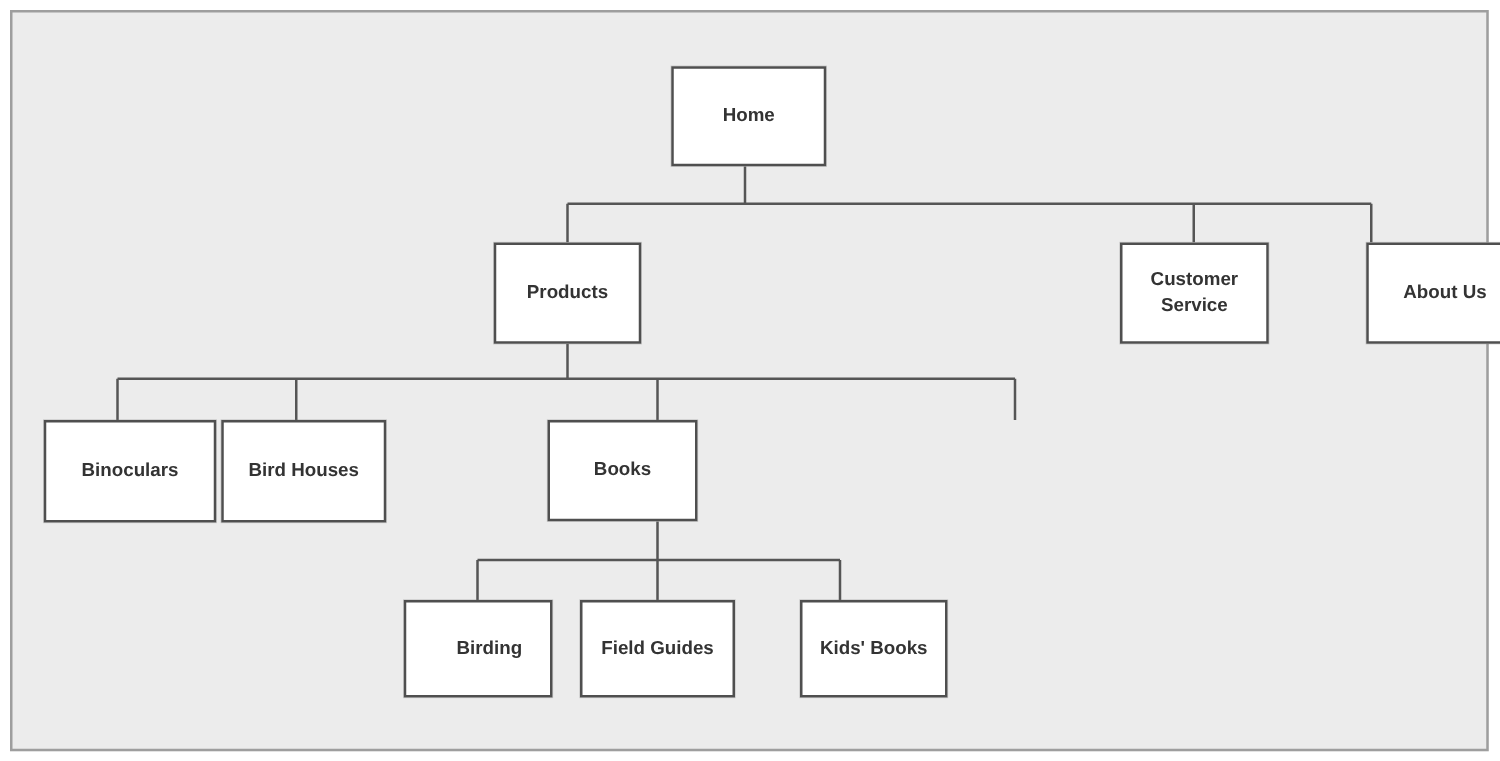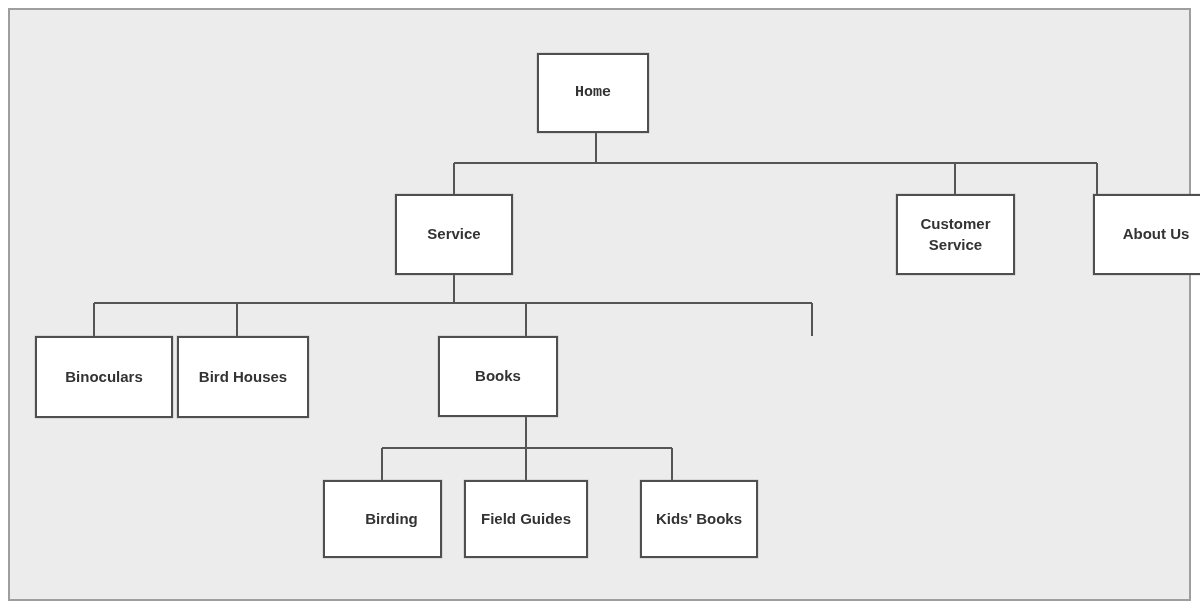--- a/index.html
+++ b/index.html
@@ -36,21 +36,21 @@
     justify-content: center;
     text-align: center;
     font-weight: bold;
     font-size: 15px;
     line-height: 1.35;
     color: #333333;
     padding: 4px 10px;
     box-shadow: 0 0 0 0.5px rgba(120,120,120,0.35);
   }
   
-  .n-home          { left: 537px; top:  53px; width: 112px; height: 80px; font-family: Liberation Mono, monospace; }
+  .n-home          { left: 537px; top:  53px; width: 124px; height: 80px; }
   .n-products      { left: 395px; top: 194px; width: 118px; height: 81px; }
   .n-customer      { left: 896px; top: 194px; width: 119px; height: 81px; }
   .n-about         { left:1093px; top: 194px; width: 126px; height: 81px; }
   .n-binoculars    { left:  35px; top: 336px; width: 138px; height: 82px; }
   .n-birdhouses    { left: 177px; top: 336px; width: 132px; height: 82px; }
   .n-books         { left: 438px; top: 336px; width: 120px; height: 81px; }
   .n-cameras       { left: 753px; top: 336px; width: 119px; height: 81px; }
   .n-birding       { left: 323px; top: 480px; width: 119px; height: 78px; padding-left: 28px; }
   .n-fieldguides   { left: 464px; top: 480px; width: 124px; height: 78px; text-align: right; }
   .n-kidsbooks     { left: 640px; top: 480px; width: 118px; height: 78px; }
@@ -66,21 +66,21 @@
 
     <path d="M596 133 V163 M454 163 H1097 M454 163 V194 M955 163 V194 M1097 163 V194" fill="none" stroke="#555555" stroke-width="2"></path>
 
     <path d="M454 275 V303 M94 303 H812 M94 303 V336 M237 303 V336 M526 303 V336 M812 303 V336" fill="none" stroke="#555555" stroke-width="2"></path>
 
     <path d="M526 417 V448 M382 448 H672 M382 448 V480 M526 448 V480 M672 448 V480" fill="none" stroke="#555555" stroke-width="2"></path>
   </svg>
 
   <div class="node n-home">Home</div>
 
-  <div class="node n-products">Service</div>
+  <div class="node n-products">Products</div>
 
   <div class="node n-customer">Customer Service</div>
 
   <div class="node n-about">About Us</div>
 
   <div class="node n-binoculars">Binoculars</div>
 
   <div class="node n-birdhouses">Bird Houses</div>
 
   <div class="node n-books">Books</div>

